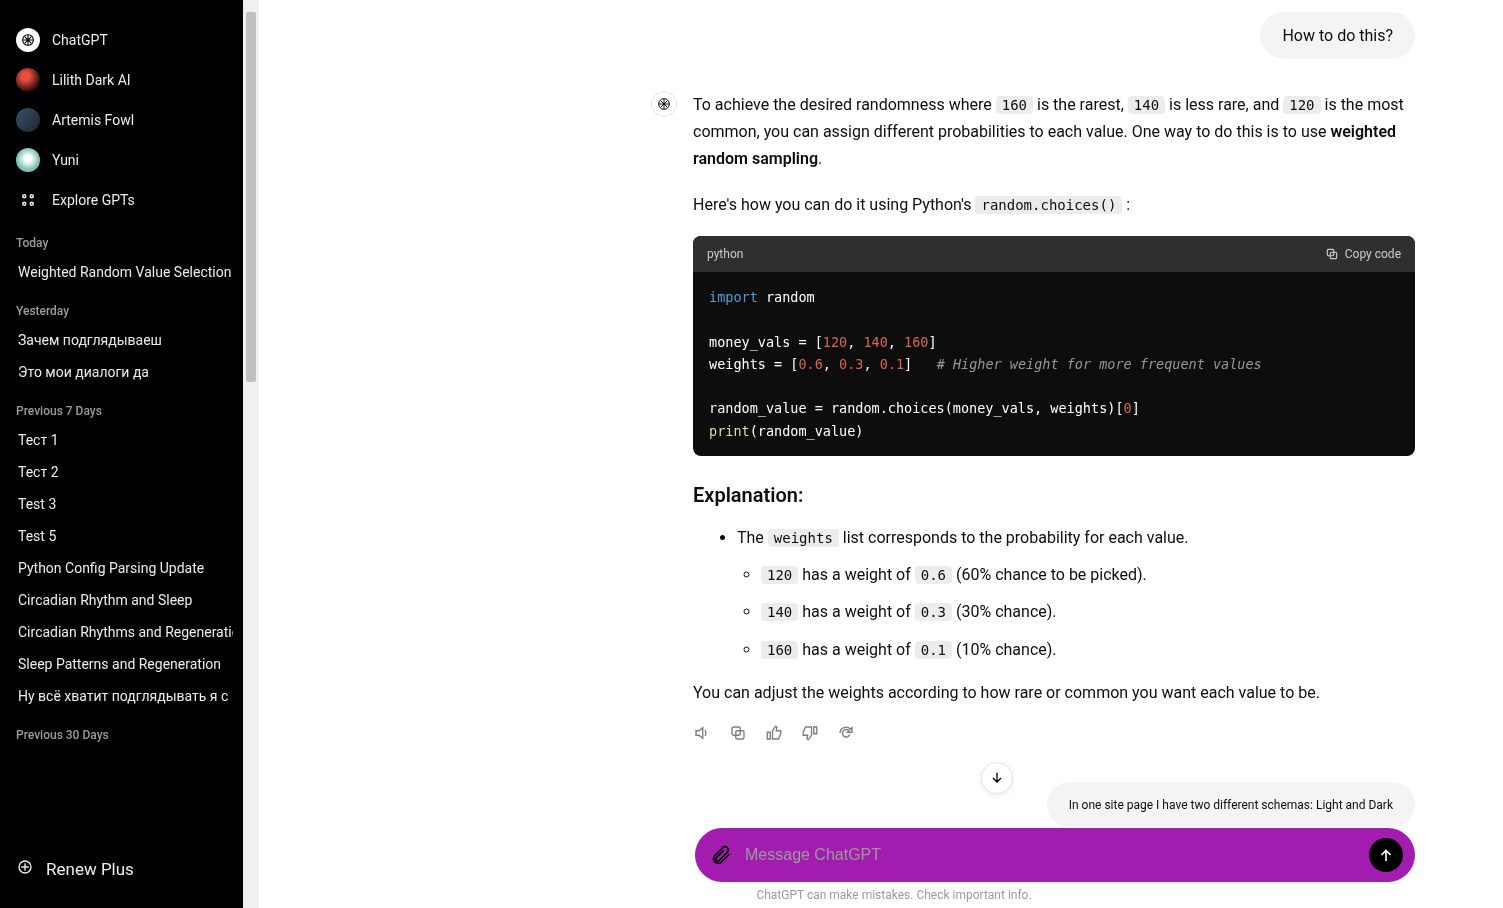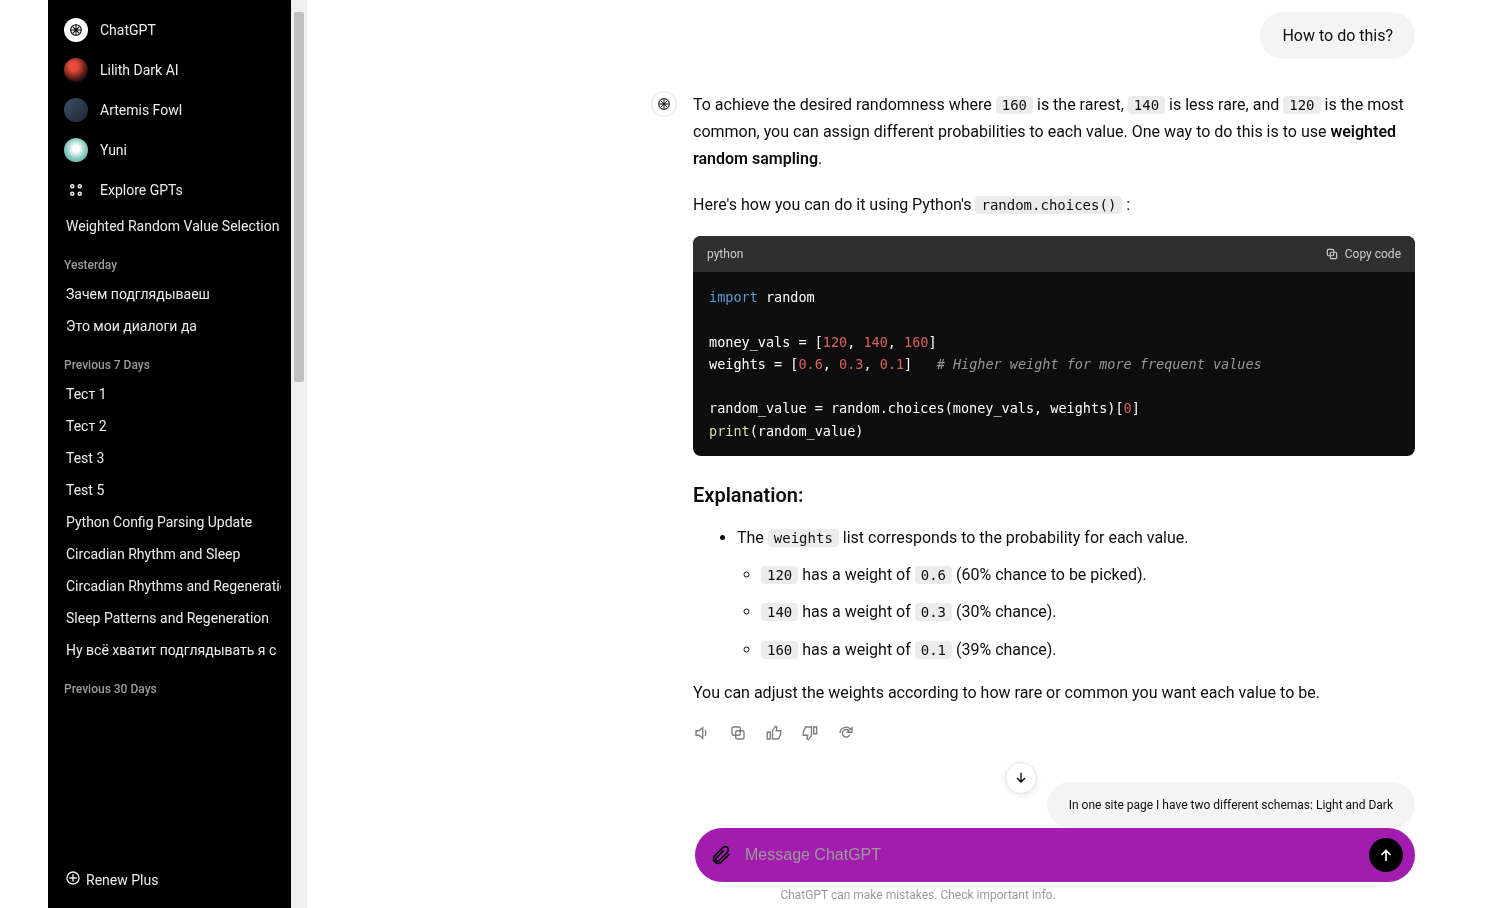--- a/index.html
+++ b/index.html
@@ -12,22 +12,21 @@
   background: #fff;
 }
 
 
 .sidebar {
   width: 243px;
   background: #000;
   color: #ececec;
   display: flex;
   flex-direction: column;
-  padding: 10px 0;
-  margin-left: 48px;
+  padding: 20px 0;
 }
 .sidebar-content {
   flex: 1;
   overflow-y: auto;
   padding: 0 10px;
 }
 .side-item {
   display: flex;
   align-items: center;
   gap: 12px;
@@ -74,23 +73,23 @@
   color: #ececec;
 }
 
 .sidebar-footer {
   padding: 10px 10px 0 10px;
   border-top: 0;
 }
 .renew {
   display: flex;
   align-items: center;
-  gap: 4px;
+  gap: 12px;
   padding: 8px 6px;
-  font-size: 14px;
+  font-size: 17px;
   cursor: pointer;
 }
 
 
 .outer-scrollbar {
   width: 16px;
   background: #f0f0f0;
   position: relative;
 }
 .outer-scrollbar .thumb {
@@ -347,20 +346,21 @@
         <svg width="18" height="18" viewBox="0 0 24 24" fill="none" stroke="#ececec" stroke-width="2">
             <circle cx="7" cy="7" r="2"></circle>
             <circle cx="17" cy="7" r="2"></circle>
             <circle cx="7" cy="17" r="2"></circle>
             <circle cx="17" cy="17" r="2"></circle>
           </svg>
       </span>
       <span>Explore GPTs</span>
     </div>
 
+    <div class="section-header">Today</div>
     <div class="conv-item">Weighted Random Value Selection</div>
 
     <div class="section-header">Yesterday</div>
     <div class="conv-item">Зачем подглядываеш</div>
     <div class="conv-item">Это мои диалоги да</div>
 
     <div class="section-header">Previous 7 Days</div>
     <div class="conv-item">Тест 1</div>
     <div class="conv-item">Тест 2</div>
     <div class="conv-item">Test 3</div>
@@ -436,21 +436,21 @@
           </div>
 
           <h3 class="explanation">Explanation:</h3>
 
           <ul>
             <li>
               <span>The </span><code class="inline">weights</code><span> list corresponds to the probability for each value.</span>
               <ul>
                 <li><code class="inline">120</code><span> has a weight of </span><code class="inline">0.6</code><span> (60% chance to be picked).</span></li>
                 <li><code class="inline">140</code><span> has a weight of </span><code class="inline">0.3</code><span> (30% chance).</span></li>
-                <li><code class="inline">160</code><span> has a weight of </span><code class="inline">0.1</code><span> (39% chance).</span></li>
+                <li><code class="inline">160</code><span> has a weight of </span><code class="inline">0.1</code><span> (10% chance).</span></li>
               </ul>
             </li>
           </ul>
 
           <p>You can adjust the weights according to how rare or common you want each value to be.</p>
 
           <div class="actions">
             <span>
                 <svg width="18" height="18" viewBox="0 0 24 24" fill="none" stroke="currentColor" stroke-width="1.8">
                   <path d="M4 9v6h4l5 4V5L8 9H4z"></path>

